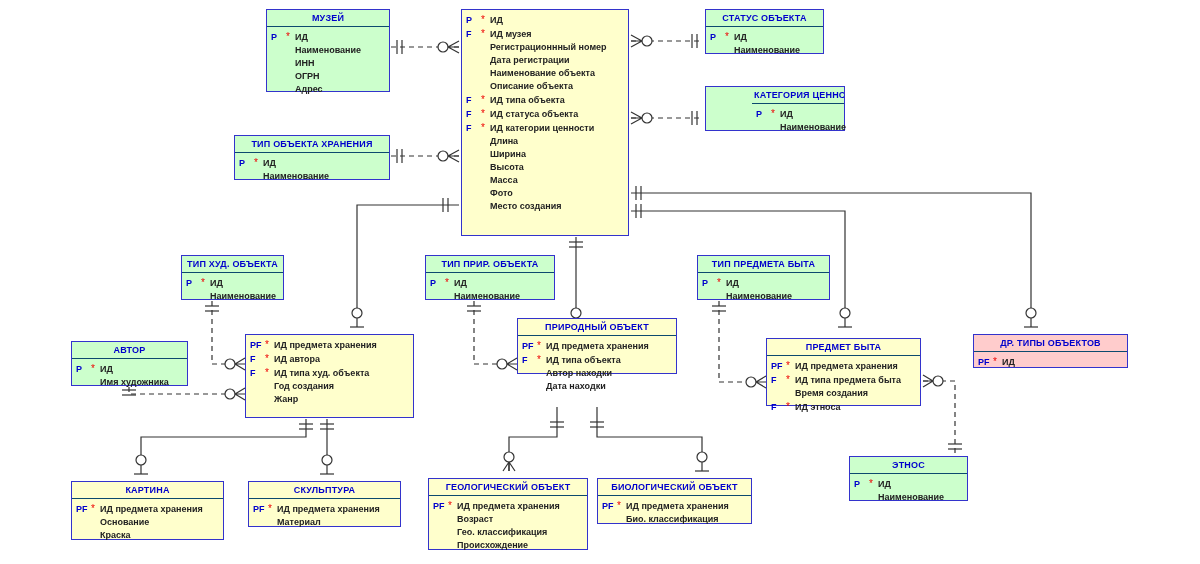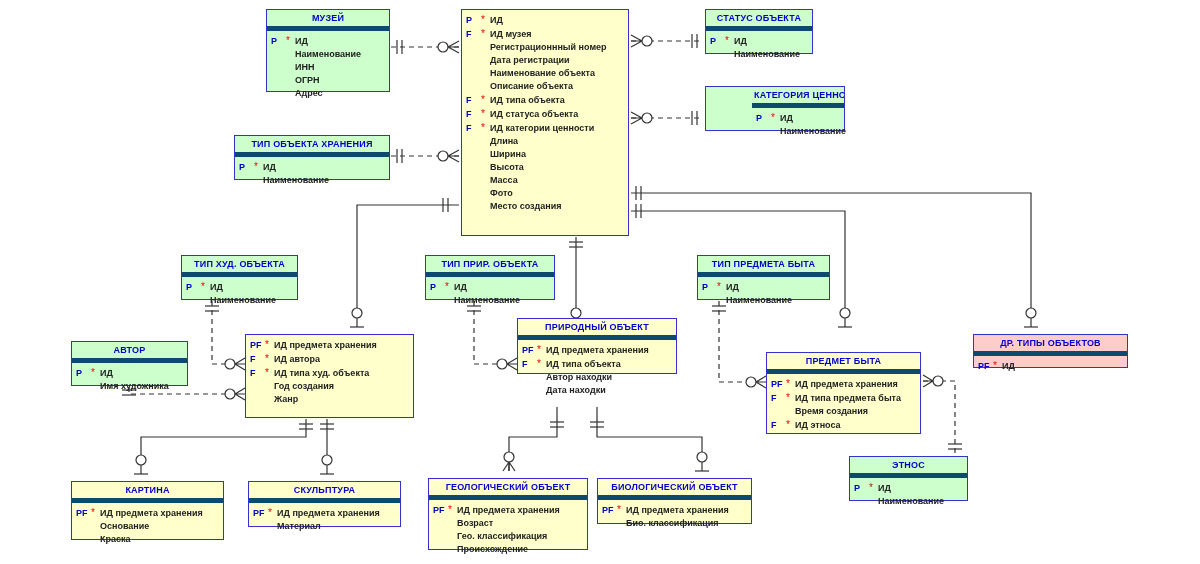--- a/index.html
+++ b/index.html
@@ -26,21 +26,21 @@
     box-sizing: border-box;
     background: #ffffcc;
   }
   .entity .hdr {
     text-align: center;
     font-size: 9px;
     font-weight: bold;
     color: #0000cc;
     letter-spacing: 0.2px;
     padding: 3px 2px 3px 2px;
-    border-bottom: 5px solid #0c4a6e;
+    border-bottom: 1px solid #0c4a6e;
     box-sizing: border-box;
     white-space: nowrap;
     overflow: hidden;
   }
   .entity .body {
     padding: 3px 2px 4px 2px;
   }
   .attr {
     display: flex;
     align-items: baseline;
@@ -328,21 +328,21 @@
             <span class="star"></span>
             <span class="nm">Фото</span>
           </div>
           <div class="attr">
             <span class="key"></span>
             <span class="star"></span>
             <span class="nm">Место создания</span>
           </div>
         </div>
       </div>
-      <div class="entity green" style="left: 705px; top: 9px; width: 108px; height: 45px;">
+      <div class="entity green" style="left: 705px; top: 9px; width: 119px; height: 45px;">
         <div class="hdr">СТАТУС ОБЪЕКТА</div>
         <div class="body">
           <div class="attr">
             <span class="key">P</span>
             <span class="star">*</span>
             <span class="nm">ИД</span>
           </div>
           <div class="attr">
             <span class="key"></span>
             <span class="star"></span>
@@ -373,21 +373,21 @@
             <span class="star">*</span>
             <span class="nm">ИД</span>
           </div>
           <div class="attr">
             <span class="key"></span>
             <span class="star"></span>
             <span class="nm">Наименование</span>
           </div>
         </div>
       </div>
-      <div class="entity green" style="left: 181px; top: 255px; width: 117px; height: 45px;">
+      <div class="entity green" style="left: 181px; top: 255px; width: 103px; height: 45px;">
         <div class="hdr">ТИП ХУД. ОБЪЕКТА</div>
         <div class="body">
           <div class="attr">
             <span class="key">P</span>
             <span class="star">*</span>
             <span class="nm">ИД</span>
           </div>
           <div class="attr">
             <span class="key"></span>
             <span class="star"></span>
@@ -487,21 +487,21 @@
             <span class="star"></span>
             <span class="nm">Автор находки</span>
           </div>
           <div class="attr">
             <span class="key"></span>
             <span class="star"></span>
             <span class="nm">Дата находки</span>
           </div>
         </div>
       </div>
-      <div class="entity yellow" style="left: 766px; top: 352px; width: 155px; height: 82px;">
+      <div class="entity yellow" style="left: 766px; top: 338px; width: 155px; height: 68px;">
         <div class="hdr">ПРЕДМЕТ БЫТА</div>
         <div class="body">
           <div class="attr">
             <span class="key">PF</span>
             <span class="star">*</span>
             <span class="nm">ИД предмета хранения</span>
           </div>
           <div class="attr">
             <span class="key">F</span>
             <span class="star">*</span>

